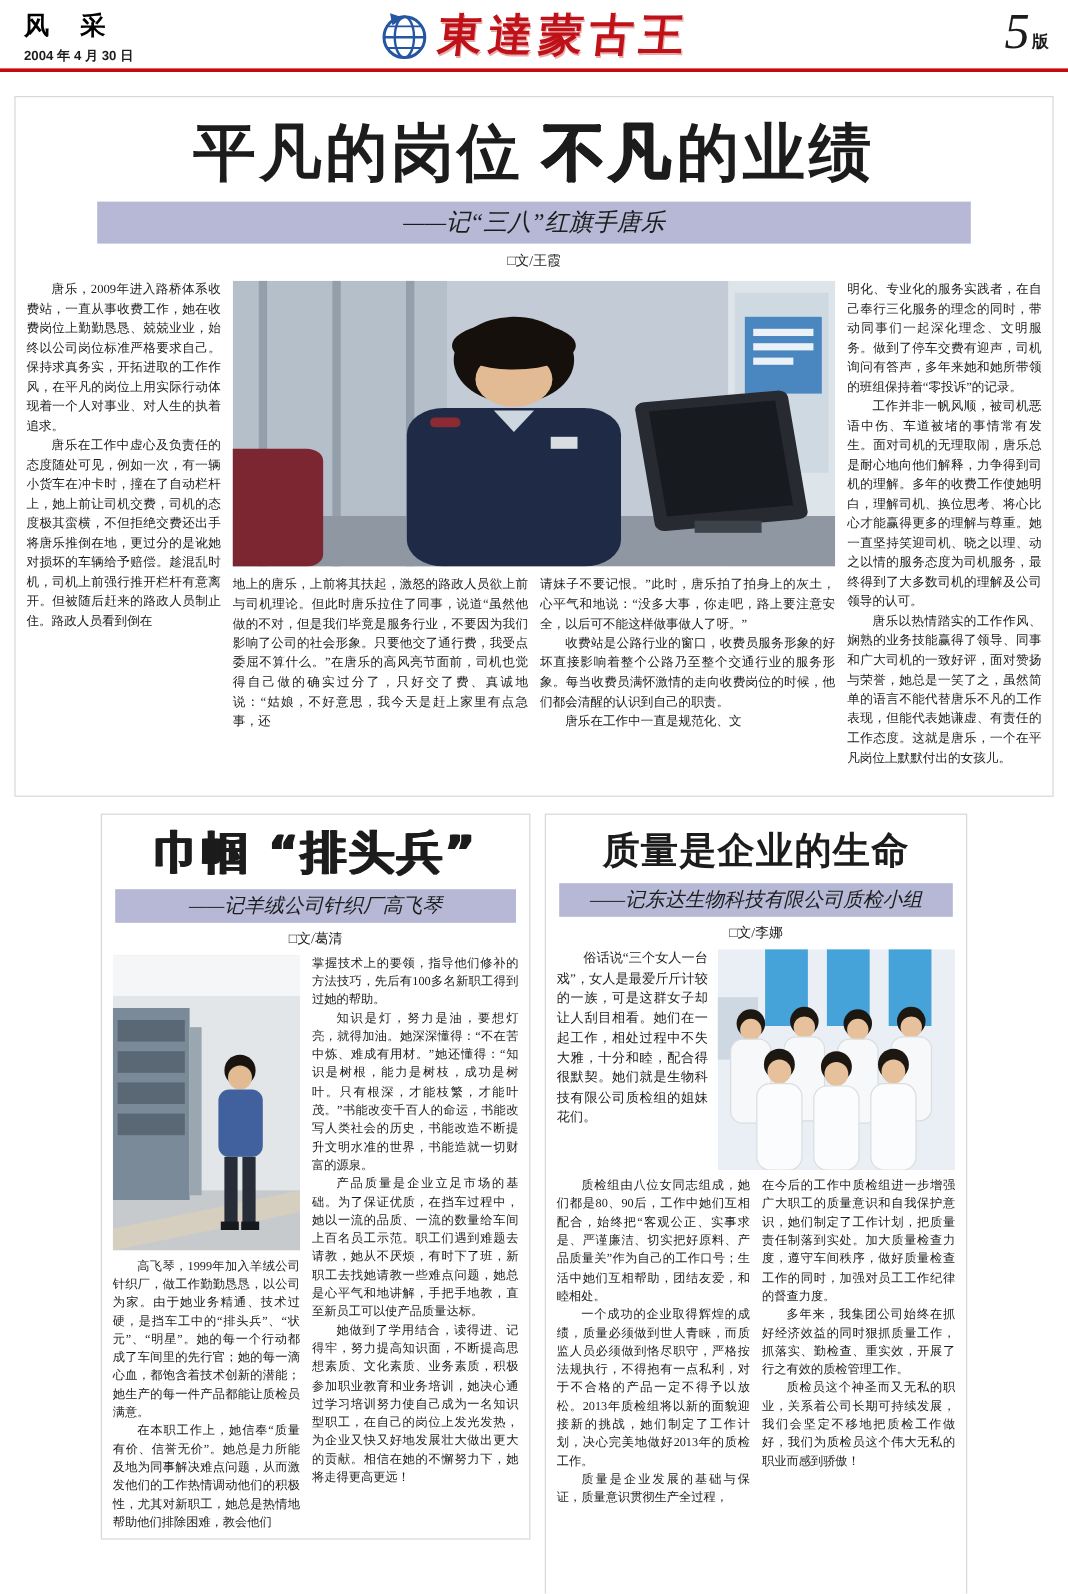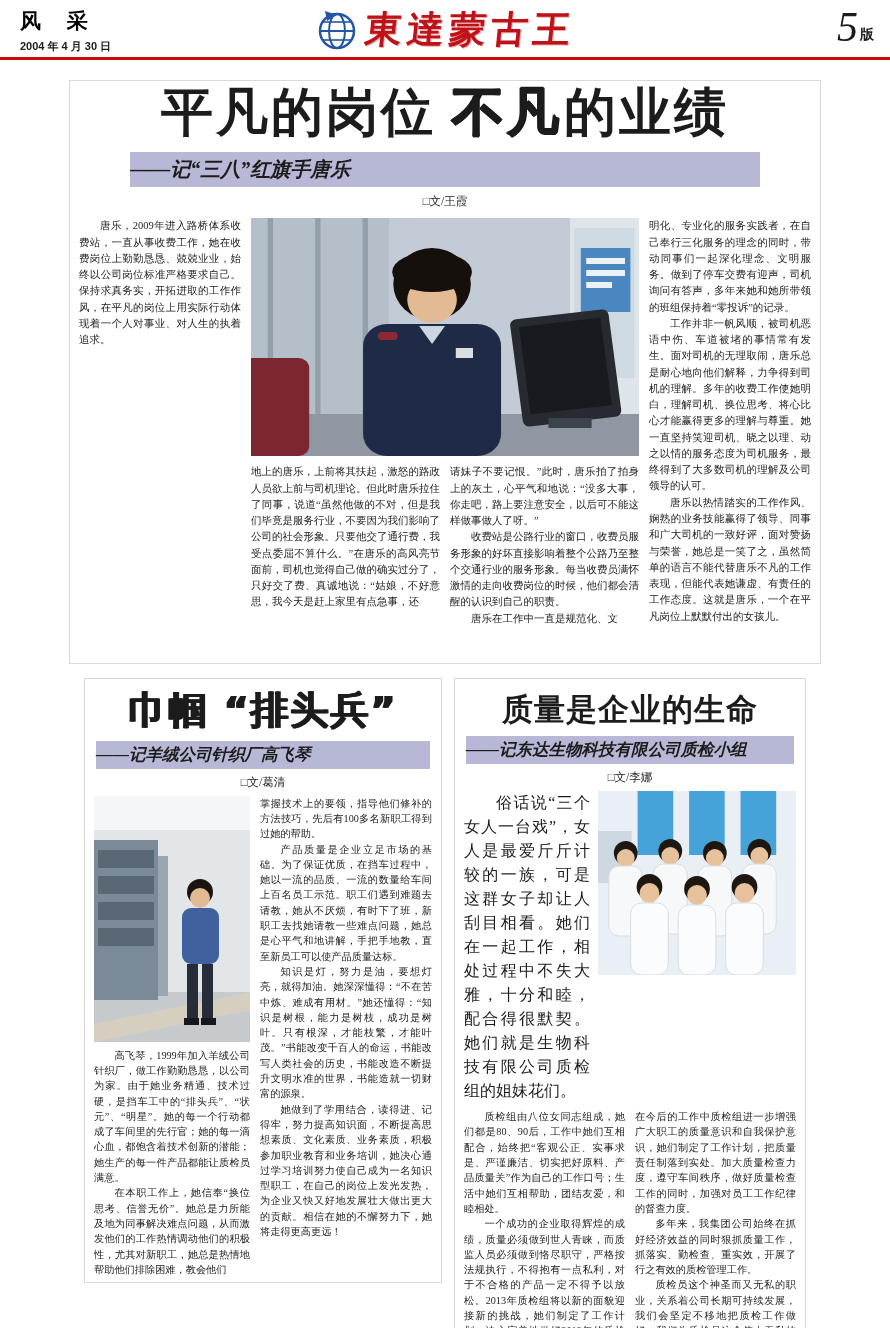--- a/index.html
+++ b/index.html
@@ -11,27 +11,27 @@
     font-size:21px;letter-spacing:10px;color:#000;}
   .page-date{font-family:"Liberation Sans","DejaVu Sans",sans-serif;font-weight:700;font-size:11px;margin-top:4px;}
   .h-center{position:absolute;left:50%;top:5px;transform:translateX(-50%);display:flex;align-items:center;gap:8px;}
   .masthead{font-size:37px;font-weight:900;color:#bf1218;letter-spacing:5px;transform:skewX(-6deg);
     text-shadow:1px 1px 0 rgba(191,18,24,.35);white-space:nowrap;}
   .h-right{position:absolute;right:16px;top:6px;display:flex;align-items:flex-end;gap:2px;}
   .page-num{font-size:42px;font-style:italic;line-height:1;font-weight:500;}
   .page-label{font-size:14px;font-weight:700;padding-bottom:4px;}
   
   .box{border:1px solid #d8d8d8;box-sizing:border-box;background:#fff;overflow:hidden;}
-  .banner{background:#b6b8d6;text-align:left;font-style:italic;font-weight:700;}
+  .banner{background:#b6b8d6;text-align:center;font-style:italic;font-weight:400;}
   .byline{text-align:center;font-size:11.5px;color:#222;}
   p.para{margin:0;text-indent:2em;}
   p.cont{text-indent:0;}
   .jtext{text-align:justify;text-justify:inter-ideograph;}
   
-  .main-box{width:752px;height:584px;margin:20px auto 0;padding:0 9px;}
+  .main-box{width:866px;height:584px;margin:20px auto 0;padding:16px 9px;}
   .main-title{margin:2px 0 0;text-align:center;font-size:52px;line-height:1.12;letter-spacing:3px;white-space:nowrap;}
   .mt-serif{font-weight:700;}
   .mt-heavy{font-family:"DejaVu Sans","Liberation Sans",sans-serif;font-weight:900;margin:0 2px 0 16px;
     text-shadow:1px 0 currentColor,-1px 0 currentColor,0 1px currentColor,0 -1px currentColor;}
   .main-banner{width:86%;margin:10px auto 0;font-size:20px;padding:4px 0;}
   .main-byline{margin-top:7px;}
   .main-body{display:flex;gap:10px;margin-top:9px;font-size:10.5px;line-height:1.55;}
   .col-side{flex:0 0 162px;width:162px;}
   .mid{flex:1;min-width:0;}
   .photo-main{display:block;width:100%;height:238px;margin-bottom:8px;}
@@ -45,21 +45,21 @@
     font-family:"DejaVu Sans","Liberation Sans",sans-serif;font-weight:900;white-space:nowrap;
     text-shadow:1px 0 currentColor,-1px 0 currentColor;}
   .sub-title-bold{margin:4px 0 0;text-align:center;font-size:31px;line-height:1.2;letter-spacing:1px;
     font-family:"DejaVu Sans","Liberation Sans",sans-serif;font-weight:900;white-space:nowrap;}
   .banner-sm{margin:8px 2px 0;font-size:16.5px;padding:3px 0;}
   .byline-sm{margin:6px 0;}
   .cols2{display:flex;gap:10px;font-size:10.2px;line-height:1.5;}
   .la-left{flex:0 0 156px;width:156px;}
   .la-right{flex:1;min-width:0;}
   .photo-portrait{display:block;width:156px;height:246px;margin-bottom:6px;}
-  .ra-row1{display:flex;gap:8px;font-size:16px;line-height:1.5;margin-top:2px;}
+  .ra-row1{display:flex;gap:8px;font-size:11px;line-height:1.5;margin-top:2px;}
   .ra-intro{flex:0 0 126px;width:126px;}
   .photo-group{flex:1;height:184px;}
   .ra-cols{display:flex;gap:10px;margin-top:6px;font-size:10.2px;line-height:1.5;}
   .ra-col{flex:1;min-width:0;}
   
   .footer-credit{width:722px;margin:9px auto 0;text-align:right;font-size:13px;font-weight:700;
     font-family:"Liberation Sans","DejaVu Sans",sans-serif;}
 </style>
 </head>
 <body>
@@ -88,20 +88,21 @@
 
 <section class="box main-box">
   <h1 class="main-title">
     <span class="mt-serif">平凡的岗位</span><span class="mt-heavy">不凡</span><span class="mt-serif">的业绩</span>
   </h1>
   <div class="banner main-banner">——记“三八”红旗手唐乐</div>
   <div class="byline main-byline">□文/王霞</div>
   <div class="main-body jtext">
     <div class="col-side">
       <p class="para">唐乐，2009年进入路桥体系收费站，一直从事收费工作，她在收费岗位上勤勤恳恳、兢兢业业，始终以公司岗位标准严格要求自己。保持求真务实，开拓进取的工作作风，在平凡的岗位上用实际行动体现着一个人对事业、对人生的执着追求。</p>
+      <p class="para">唐乐在工作中虚心及负责任的态度随处可见，例如一次，有一辆小货车在冲卡时，撞在了自动栏杆上，她上前让司机交费，司机的态度极其蛮横，不但拒绝交费还出手将唐乐推倒在地，更过分的是讹她对损坏的车辆给予赔偿。趁混乱时机，司机上前强行推开栏杆有意离开。但被随后赶来的路政人员制止住。路政人员看到倒在</p>
     </div>
     <div class="mid">
       <svg class="photo-main" viewBox="0 0 360 238" preserveAspectRatio="none">
         <rect width="360" height="238" fill="#c3ccd6"></rect>
         <rect x="0" y="0" width="128" height="238" fill="#b4bfca"></rect>
         <g stroke="#93a0ac" stroke-width="5">
           <line x1="18" y1="0" x2="18" y2="238"></line>
             <line x1="62" y1="0" x2="62" y2="238"></line>
             <line x1="106" y1="0" x2="106" y2="238"></line>
         </g>
@@ -170,26 +171,26 @@
           <rect x="64" y="60" width="10" height="140" fill="#9aa6b0"></rect>
           <circle cx="106" cy="96" r="13" fill="#1a1410"></circle>
           <circle cx="106" cy="102" r="10" fill="#e2bb94"></circle>
           <rect x="88" y="112" width="37" height="56" rx="9" fill="#41619e"></rect>
           <rect x="93" y="168" width="11" height="56" fill="#262d38"></rect>
           <rect x="108" y="168" width="11" height="56" fill="#262d38"></rect>
           <rect x="90" y="222" width="15" height="7" fill="#15181d"></rect>
           <rect x="107" y="222" width="15" height="7" fill="#15181d"></rect>
         </svg>
         <p class="para">高飞琴，1999年加入羊绒公司针织厂，做工作勤勤恳恳，以公司为家。由于她业务精通、技术过硬，是挡车工中的“排头兵”、“状元”、“明星”。她的每一个行动都成了车间里的先行官；她的每一滴心血，都饱含着技术创新的潜能；她生产的每一件产品都能让质检员满意。</p>
-        <p class="para">在本职工作上，她信奉“换位思考、信誉无价”。她总是力所能及地为同事解决难点问题，从而激发他们的工作热情调动他们的积极性，尤其对新职工，她总是热情地帮助他们排除困难，教会他们</p>
+        <p class="para">在本职工作上，她信奉“质量有价、信誉无价”。她总是力所能及地为同事解决难点问题，从而激发他们的工作热情调动他们的积极性，尤其对新职工，她总是热情地帮助他们排除困难，教会他们</p>
       </div>
       <div class="la-right">
         <p class="para cont">掌握技术上的要领，指导他们修补的方法技巧，先后有100多名新职工得到过她的帮助。</p>
+        <p class="para">知识是灯，努力是油，要想灯亮，就得加油。她深深懂得：“不在苦中炼、难成有用材。”她还懂得：“知识是树根，能力是树枝，成功是树叶。只有根深，才能枝繁，才能叶茂。”书能改变千百人的命运，书能改写人类社会的历史，书能改造不断提升文明水准的世界，书能造就一切财富的源泉。</p>
         <p class="para">产品质量是企业立足市场的基础。为了保证优质，在挡车过程中，她以一流的品质、一流的数量给车间上百名员工示范。职工们遇到难题去请教，她从不厌烦，有时下了班，新职工去找她请教一些难点问题，她总是心平气和地讲解，手把手地教，直至新员工可以使产品质量达标。</p>
-        <p class="para">知识是灯，努力是油，要想灯亮，就得加油。她深深懂得：“不在苦中炼、难成有用材。”她还懂得：“知识是树根，能力是树枝，成功是树叶。只有根深，才能枝繁，才能叶茂。”书能改变千百人的命运，书能改写人类社会的历史，书能改造不断提升文明水准的世界，书能造就一切财富的源泉。</p>
         <p class="para">她做到了学用结合，读得进、记得牢，努力提高知识面，不断提高思想素质、文化素质、业务素质，积极参加职业教育和业务培训，她决心通过学习培训努力使自己成为一名知识型职工，在自己的岗位上发光发热，为企业又快又好地发展壮大做出更大的贡献。相信在她的不懈努力下，她将走得更高更远！</p>
       </div>
     </div>
   </article>
 
   <article class="box right-box">
     <h2 class="sub-title-bold">质量是企业的生命</h2>
     <div class="banner banner-sm">——记东达生物科技有限公司质检小组</div>
     <div class="byline byline-sm">□文/李娜</div>
     <div class="ra-row1 jtext">

